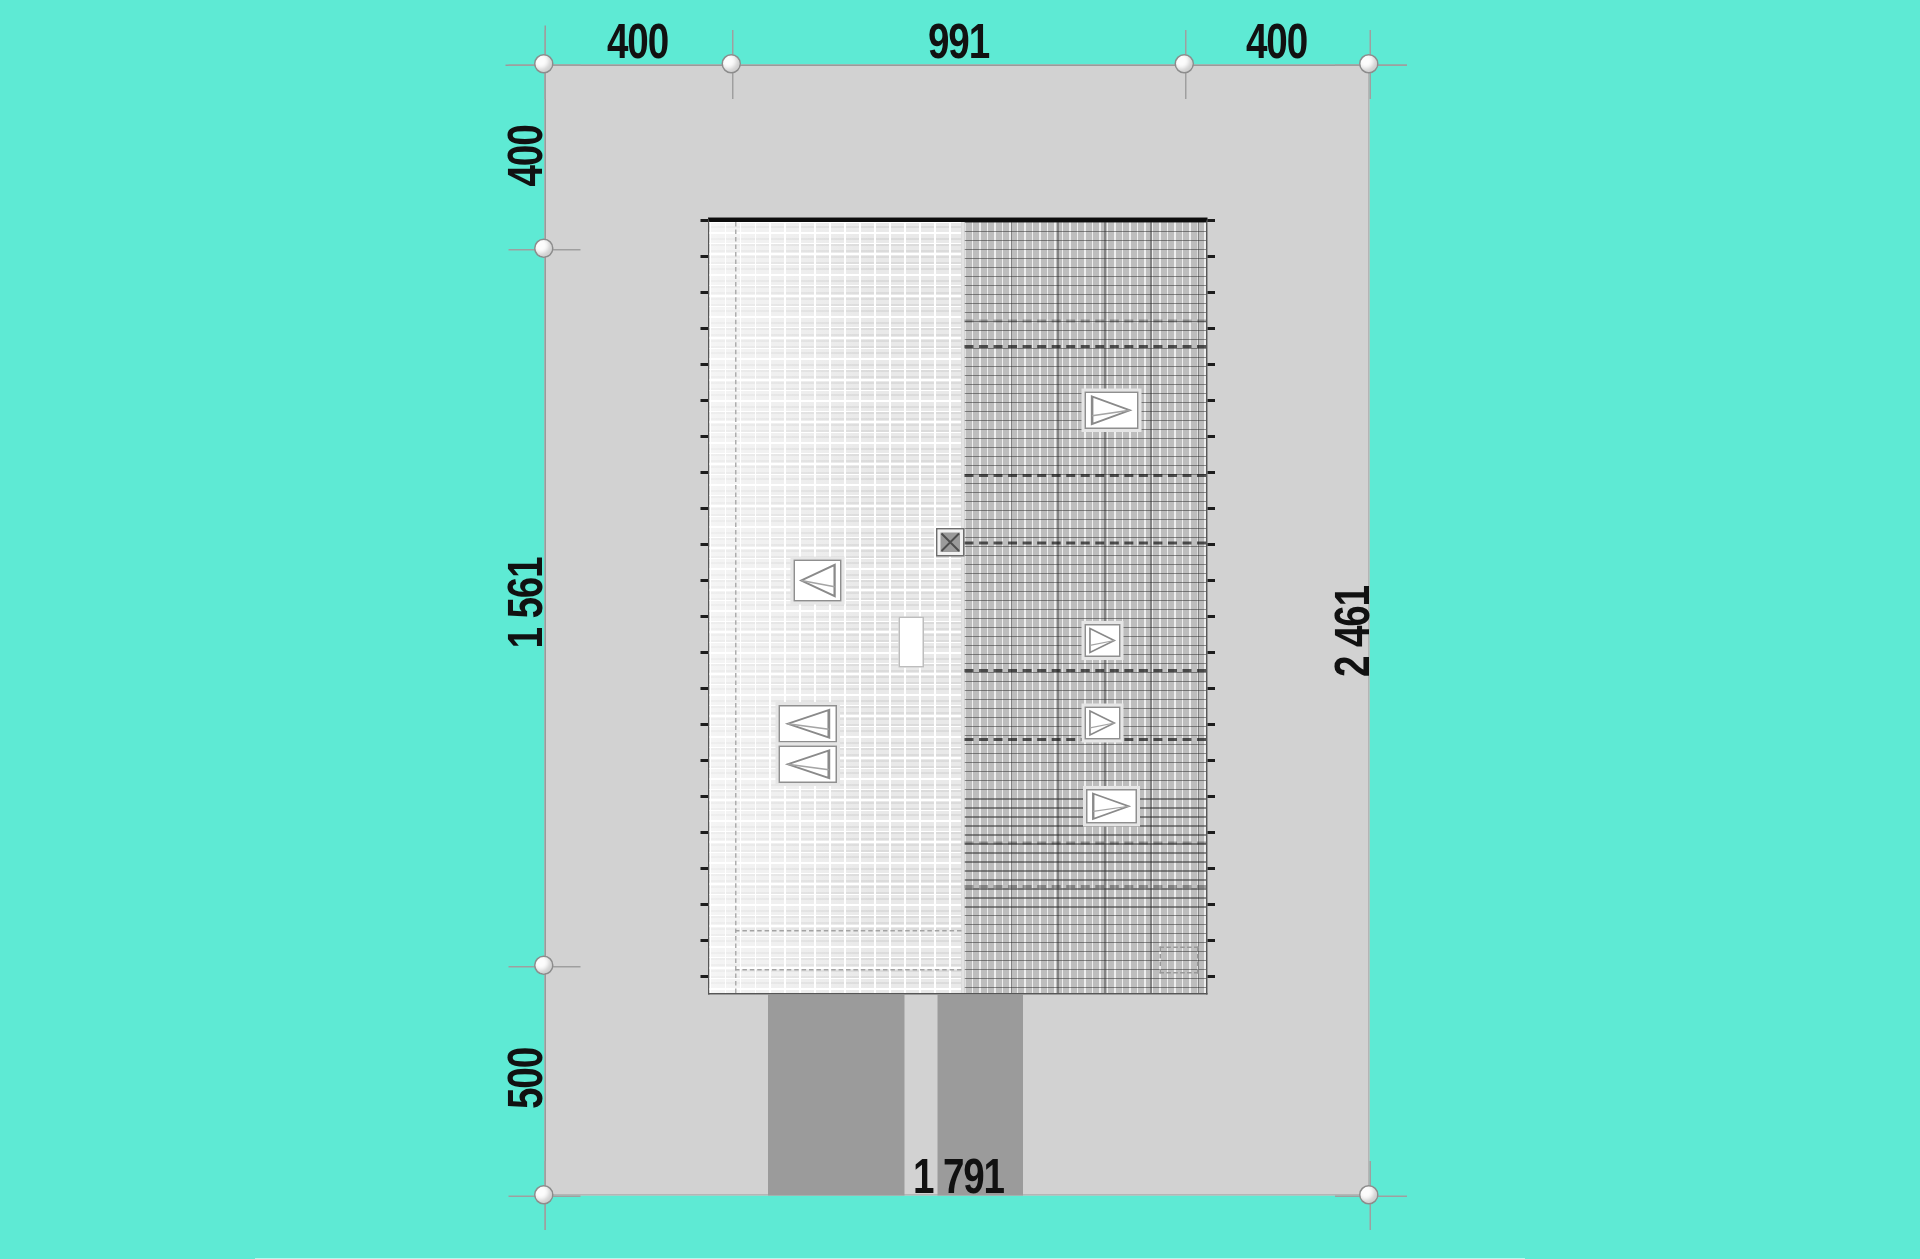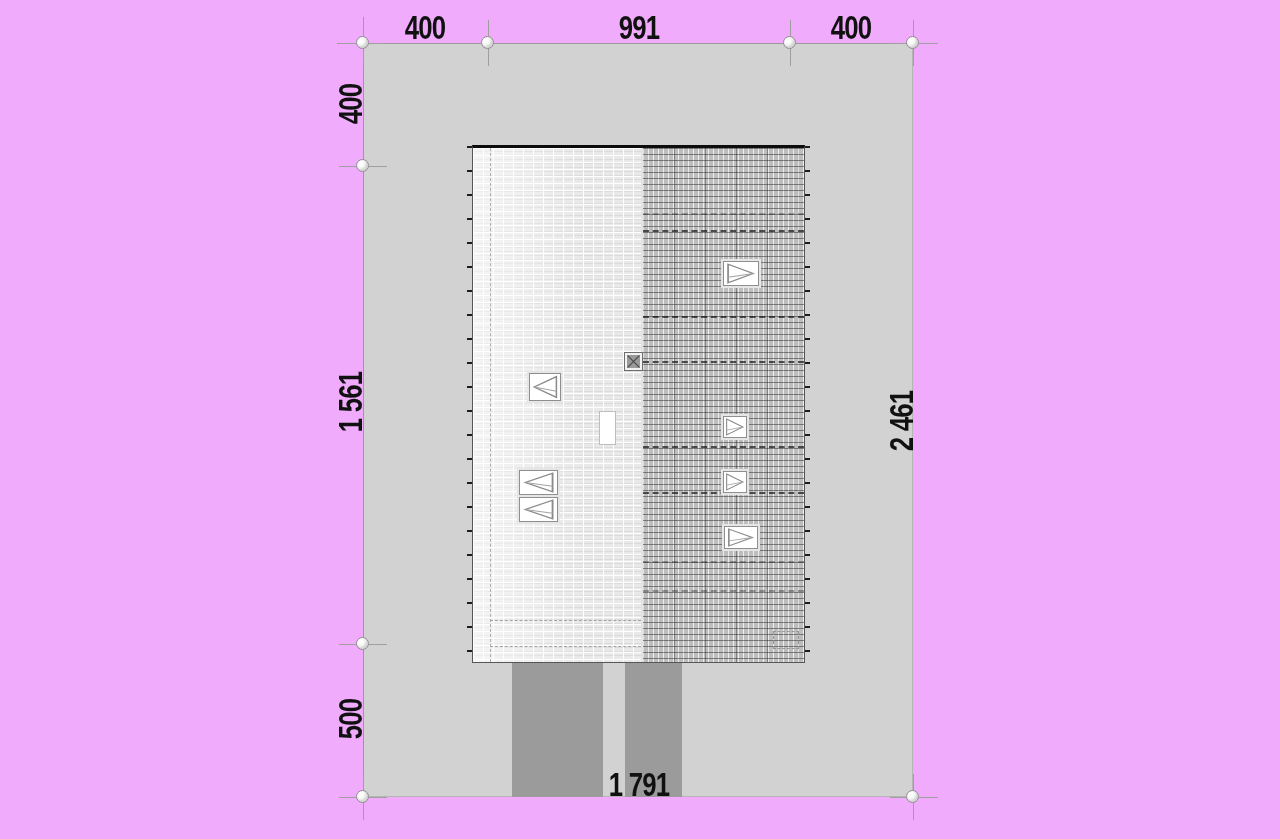--- a/index.html
+++ b/index.html
@@ -7,21 +7,21 @@
     --drive-fill:#9b9b9b;
     --roof-left-fill:#e9e9e9;
     --roof-right-fill:#bdbdbd;
     --dimline:#9a9a9a;
     --text:#111111;
   }
   *{margin:0;padding:0;box-sizing:border-box;}
   html,body{width:1280px;height:839px;background:#ffffff;overflow:hidden;
     font-family:"Liberation Sans", sans-serif;}
   .abs{position:absolute;}
-  #canvas{position:relative;width:1280px;height:839px;background:#f0abfc;}
+  #canvas{position:relative;width:1280px;height:839px;background:#5eead4;}
 
   
   #site{left:363px;top:43px;width:550px;height:754px;
     background:var(--site-fill);border:1px solid #b5b5b5;}
 
   .drive{background:var(--drive-fill);}
   #drive-1{left:512px;top:663px;width:91px;height:134px;}
   #drive-2{left:625px;top:663px;width:57px;height:134px;}
 
   

